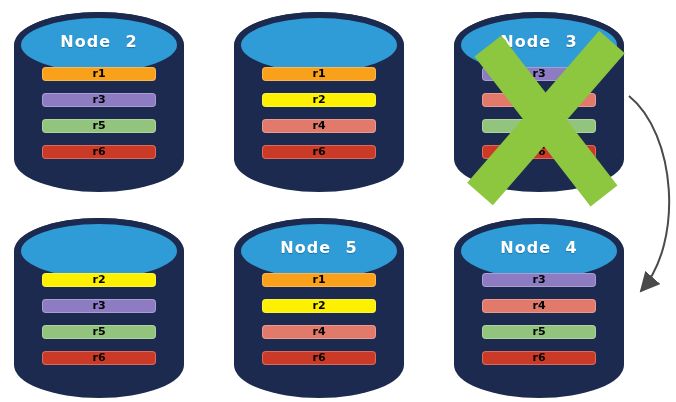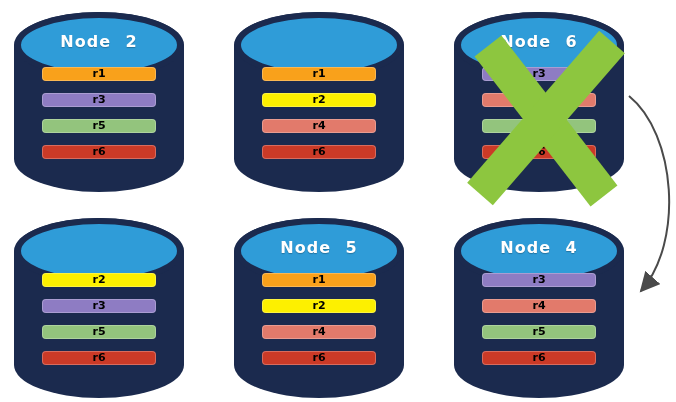--- a/index.html
+++ b/index.html
@@ -93,21 +93,21 @@
           <span class="bar-label">r6</span>
         </div>
     </div>
   </div>
 
   <div class="node" id="node3">
     <svg class="cyl" viewBox="0 0 178 188">
       <path d="M4,37 A85,33 0 0 1 174,37 L174,151 A85,33 0 0 1 4,151 Z" fill="#1B2A4E"></path>
       <ellipse cx="89" cy="37" rx="81" ry="30" stroke="#1B2A4E" stroke-width="6" fill="#2F9CD8"></ellipse>
     </svg>
-    <div class="node-title">Node 6</div>
+    <div class="node-title">Node 3</div>
     <div class="bars">
       <div class="bar" style="background-color: rgb(142, 124, 195);">
           <span class="bar-label">r3</span>
         </div>
       <div class="bar" style="background-color: rgb(226, 122, 107);">
           <span class="bar-label">r4</span>
         </div>
       <div class="bar" style="background-color: rgb(147, 196, 125);">
           <span class="bar-label">r5</span>
         </div>

